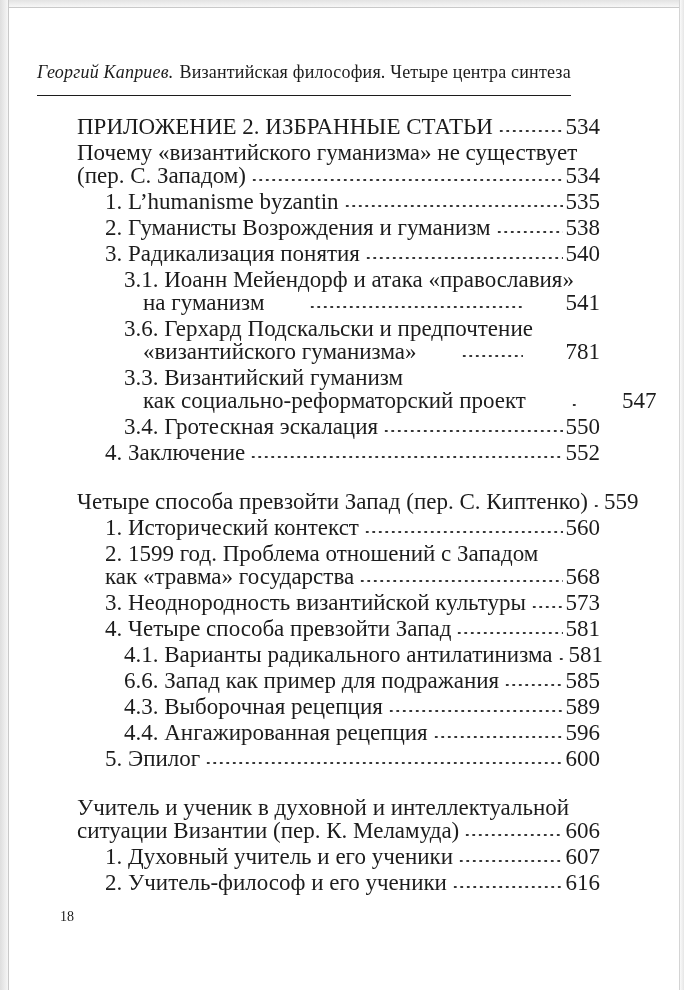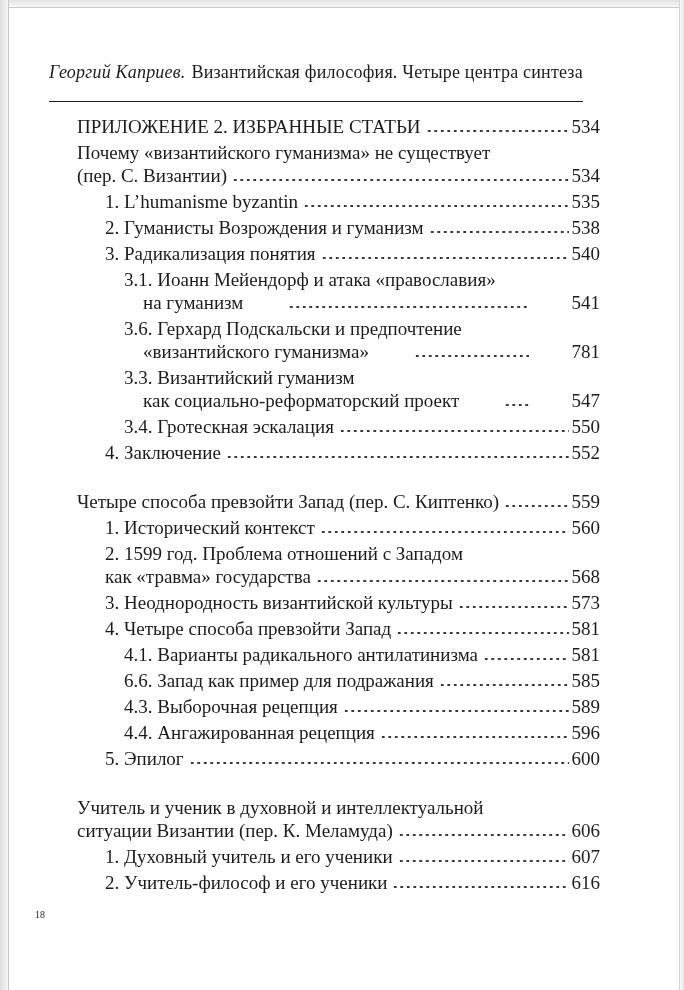--- a/index.html
+++ b/index.html
@@ -26,33 +26,33 @@
     background: linear-gradient(to right, #dedede, #f6f6f6);
     border-right: 1px solid #c9c9c9;
   }
   .scan-right {
     position: absolute; top: 0; bottom: 0; right: 0; width: 4px;
     background: linear-gradient(to left, #e6e6e6, #fafafa);
     border-left: 1px solid #d4d4d4;
   }
   .running-head {
     position: absolute;
-    left: 49px; top: 62px;
+    left: 37px; top: 62px;
     font-size: 18px;
     letter-spacing: 0.2px;
-    padding-bottom: 18px;
+    padding-bottom: 12px;
     border-bottom: 1.6px solid #1c1c1c;
     white-space: nowrap;
   }
   .running-head .author { font-style: italic; margin-right: 6px; }
   .content {
     position: absolute;
     left: 77px; top: 115px;
     width: 523px;
-    font-size: 19px;
+    font-size: 23px;
   }
   .toc-section + .toc-section { margin-top: 26px; }
   .entry { margin-bottom: 3px; }
   .line { line-height: 23px; }
   .level-0 { margin-left: 0; }
   .level-1 { margin-left: 28px; }
   .level-2 { margin-left: 47px; }
   .level-0 .cont, .level-1 .cont { margin-left: 0; }
   .level-2 .cont { margin-left: 19px; gap: 40px; }
   .dotline { display: flex; }
@@ -62,22 +62,22 @@
     min-width: 8px;
     margin-left: 5px; margin-right: 3px;
     background-image: radial-gradient(circle, #383838 1.15px, rgba(0,0,0,0) 1.5px);
     background-size: 6.5px 4px;
     background-repeat: repeat-x;
     background-position: left bottom 5px;
   }
   .pg { white-space: nowrap; }
   .folio {
     position: absolute;
-    left: 35px; top: 909px;
-    font-size: 10px;
+    left: 60px; top: 909px;
+    font-size: 14px;
   }
 </style>
 </head>
 <body>
 
 <div class="page">
   <div class="scan-top"></div>
   <div class="scan-left"></div>
   <div class="scan-right"></div>
 
@@ -90,21 +90,21 @@
         <div class="entry level-0 caps">
           <div class="line dotline">
             <span class="txt">ПРИЛОЖЕНИЕ 2. ИЗБРАННЫЕ СТАТЬИ</span>
             <span class="leader"></span>
             <span class="pg">534</span>
           </div>
         </div>
         <div class="entry level-0">
           <div class="line"><span class="txt">Почему «византийского гуманизма» не существует</span></div>
           <div class="line cont dotline">
-            <span class="txt">(пер. С. Византии)</span>
+            <span class="txt">(пер. С. Западом)</span>
             <span class="leader"></span>
             <span class="pg">534</span>
           </div>
         </div>
         <div class="entry level-1">
           <div class="line dotline">
             <span class="txt">1. L’humanisme byzantin</span>
             <span class="leader"></span>
             <span class="pg">535</span>
           </div>

